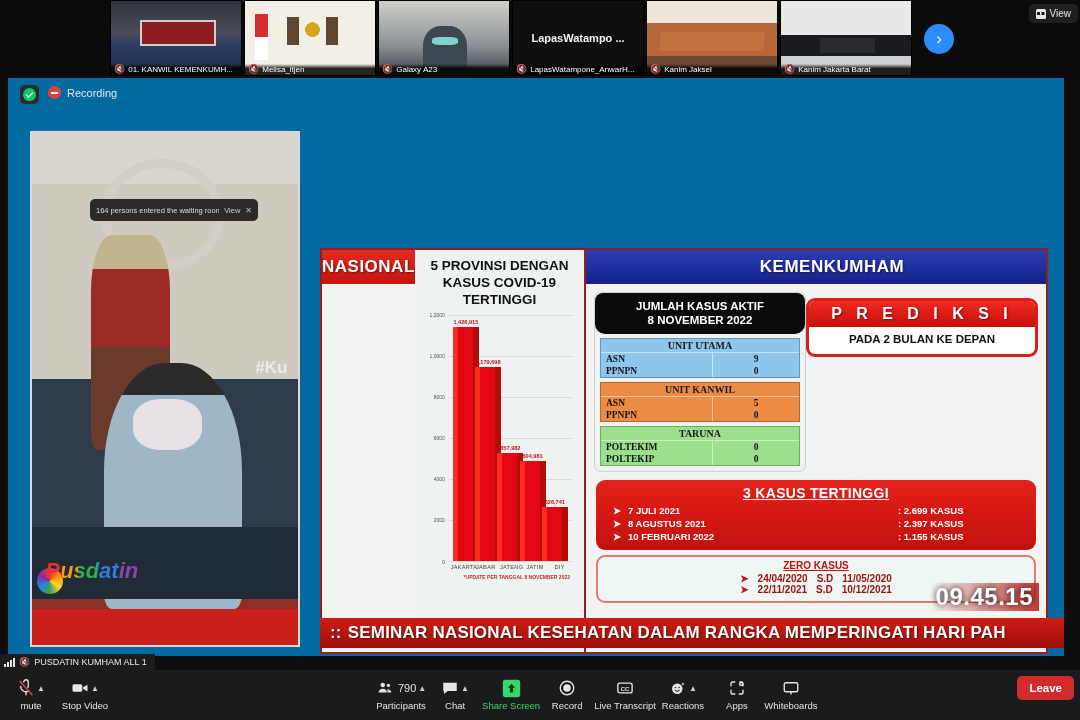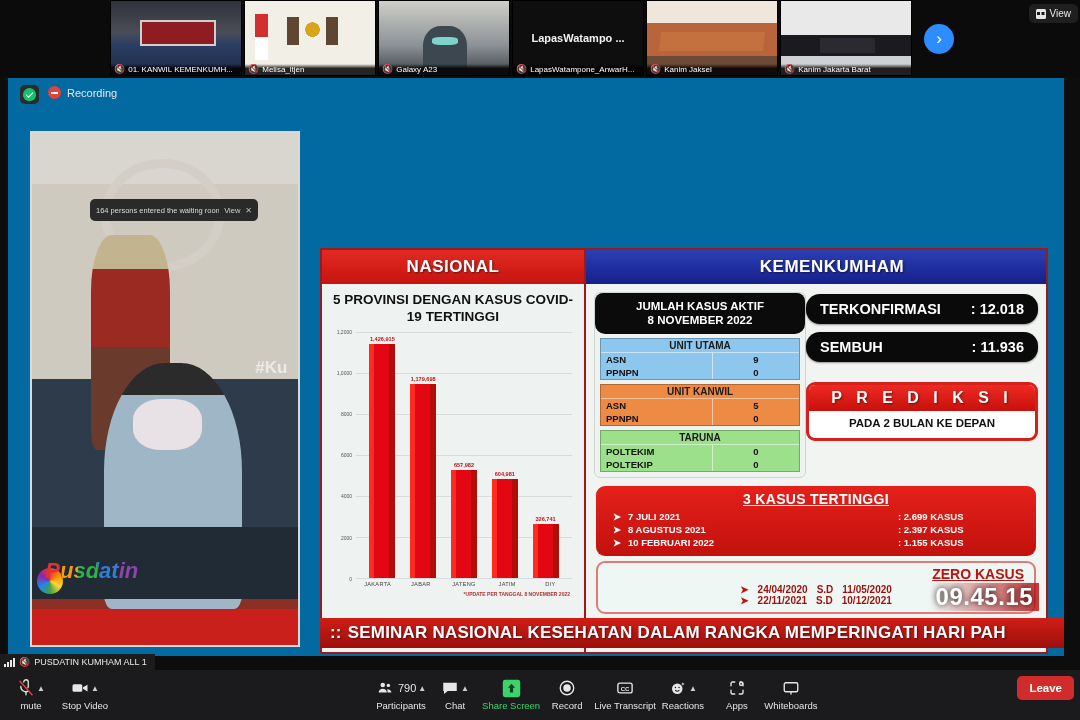--- a/index.html
+++ b/index.html
@@ -110,21 +110,21 @@
   }
   .wait-toast .t { flex: 1; white-space: nowrap; overflow: hidden; }
   .wait-toast .v { color: #cfcfcf; font-size: 7.5px; }
   .wait-toast .x { color: #bbb; font-size: 8px; }
 
   
   .slide {
     position: absolute; left: 312px; top: 170px; width: 728px; height: 406px;
     background: #f2f4f2; border: 2px solid #9b1b1b; display: flex;
   }
-  .col-left { width: 264px; border-right: 2px solid #9b1b1b; display: flex; flex-direction: column; }
+  .col-left { width: 264px; border-right: 2px solid #9b1b1b; display: flex; flex-direction: row; }
   .col-right { flex: 1; display: flex; flex-direction: column; }
   .hdr {
     height: 34px; display: flex; align-items: center; justify-content: center;
     color: #fff; font-size: 17px; font-weight: bold; letter-spacing: .5px;
     text-shadow: 1px 1px 2px rgba(0,0,0,.5);
   }
   .hdr-nas { background: linear-gradient(#e22a22, #c6140f); }
   .hdr-kem { background: linear-gradient(#2b3fb5, #16208a); padding-left: 32px; }
 
   .chart-wrap { flex: 1; background: #eef2f0; padding: 8px 8px 2px 8px; position: relative; }
@@ -177,21 +177,21 @@
                border-radius: 9px; padding: 5px 10px 7px; color: #fff; }
   .tertinggi h4 { text-align: center; font-size: 14px; font-weight: bold; text-decoration: underline;
                   letter-spacing: .3px; margin-bottom: 3px; }
   .t-row { display: flex; font-size: 9.5px; font-weight: bold; padding: 1px 0; }
   .t-row .ar { width: 22px; text-align: center; }
   .t-row .d { flex: 1; }
   .t-row .c { width: 128px; }
 
   .zero { margin: 5px 10px 0 10px; background: #eef7f4; border: 2px solid #e07a76; border-radius: 9px;
           padding: 3px 10px 6px; }
-  .zero h4 { text-align: right; font-size: 14px; font-weight: bold; color: #c0110d;
+  .zero h4 { text-align: center; font-size: 10px; font-weight: bold; color: #c0110d;
              text-decoration: underline; margin-bottom: 2px;}
   .z-row { display: flex; justify-content: center; gap: 9px; font-size: 10px; font-weight: bold; color: #9d0f0c; }
   .z-row .ar { color: #c0110d; }
 
   
   .clock {
     position: absolute; right: 25px; bottom: 45px; color: #fff; font-weight: bold;
     font-size: 24px; letter-spacing: .5px; text-shadow: 0 0 6px rgba(0,0,0,.9);
     background: linear-gradient(90deg, rgba(180,20,20,0), rgba(190,25,25,.85));
     padding: 0 6px;
@@ -394,21 +394,21 @@
 
       <div class="col-right">
         <div class="hdr hdr-kem">KEMENKUMHAM</div>
 
         <div class="rc-top">
           <div class="kasus-card">
             <div class="kasus-head">
               <div>JUMLAH KASUS AKTIF</div>
               <div>8 NOVEMBER 2022</div>
             </div>
-            <div id="groups" style="padding-bottom:5px;">
+            <div id="groups" style="padding-bottom:5px;font-family:Liberation Serif, serif;">
                 <div class="grp g-blue">
                   <div class="grp-title">UNIT UTAMA</div>
                   <div class="grp-row">
                     <span class="k">ASN</span>
                     <span class="v">9</span>
                   </div>
                   <div class="grp-row">
                     <span class="k">PPNPN</span>
                     <span class="v">0</span>
                   </div>
@@ -432,30 +432,20 @@
                   </div>
                   <div class="grp-row">
                     <span class="k">POLTEKIP</span>
                     <span class="v">0</span>
                   </div>
                 </div>
               </div>
           </div>
 
           <div class="rc-right">
-            <div id="pills">
-                <div class="pill" style="margin-bottom: 8px;">
-                  <span>TERKONFIRMASI</span>
-                  <span>: 12.018</span>
-                </div>
-                <div class="pill" style="margin-bottom: 8px;">
-                  <span>SEMBUH</span>
-                  <span>: 11.936</span>
-                </div>
-              </div>
             <div class="prediksi">
               <div class="prediksi-ttl">P R E D I K S I</div>
               <div class="prediksi-body">
                 <div>PADA 2 BULAN KE DEPAN</div>
               </div>
             </div>
           </div>
         </div>
 
         <div class="tertinggi">

